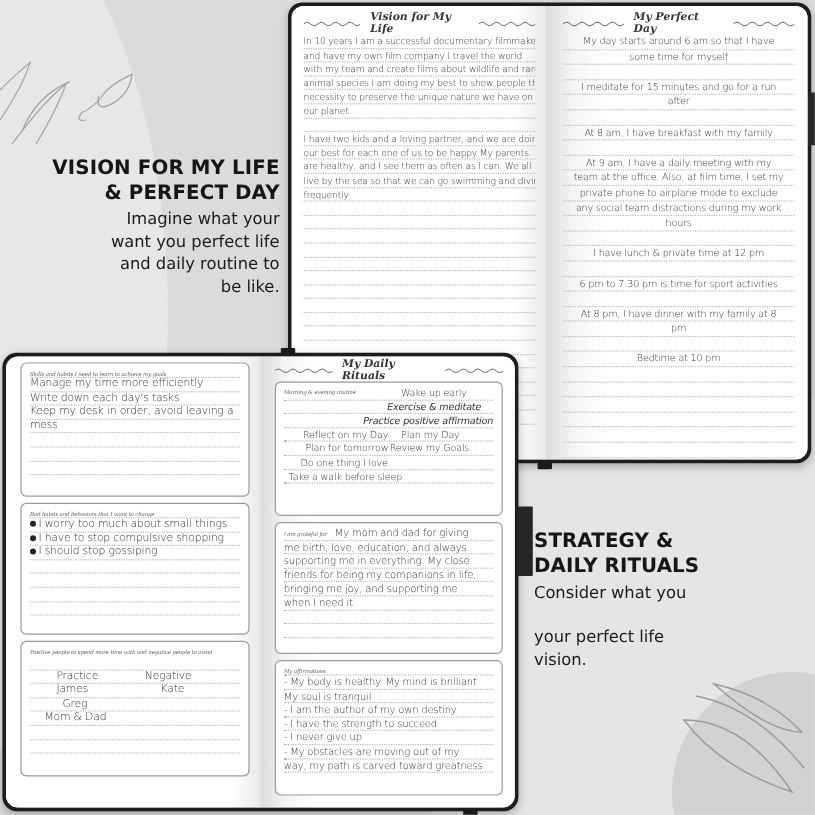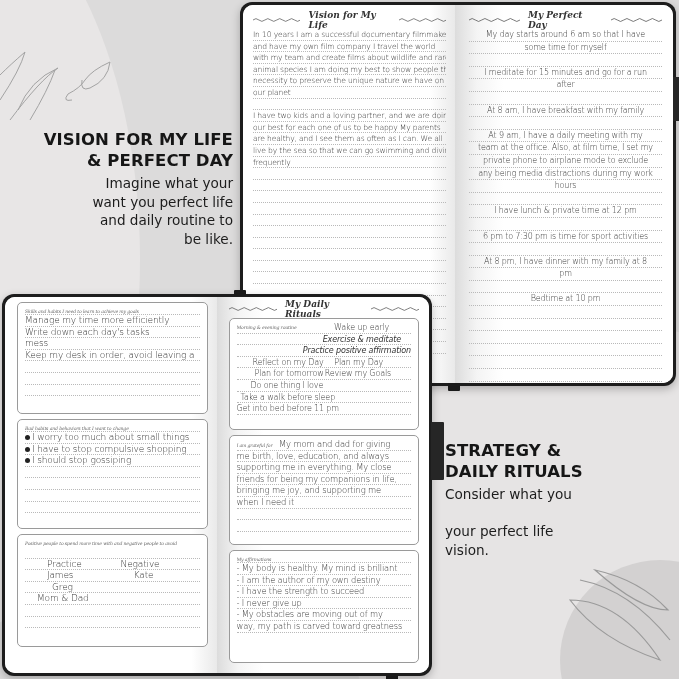--- a/index.html
+++ b/index.html
@@ -196,21 +196,21 @@
         <div class="line" style="height:12.6px">some time for myself</div>
         <div class="line gap" style="height:12.6px"></div>
         <div class="line" style="height:12.6px">I meditate for 15 minutes and go for a run</div>
         <div class="line" style="height:12.6px">after</div>
         <div class="line gap" style="height:12.6px"></div>
         <div class="line" style="height:12.6px">At 8 am, I have breakfast with my family</div>
         <div class="line gap" style="height:12.6px"></div>
         <div class="line" style="height:12.6px">At 9 am, I have a daily meeting with my</div>
         <div class="line" style="height:12.6px">team at the office. Also, at film time, I set my</div>
         <div class="line" style="height:12.6px">private phone to airplane mode to exclude</div>
-        <div class="line" style="height:12.6px">any being media distractions during my work</div>
+        <div class="line" style="height:12.6px">any social team distractions during my work</div>
         <div class="line" style="height:12.6px">hours</div>
         <div class="line gap" style="height:12.6px"></div>
         <div class="line" style="height:12.6px">I have lunch &amp; private time at 12 pm</div>
         <div class="line gap" style="height:12.6px"></div>
         <div class="line" style="height:12.6px">6 pm to 7:30 pm is time for sport activities</div>
         <div class="line gap" style="height:12.6px"></div>
         <div class="line" style="height:12.6px">At 8 pm, I have dinner with my family at 8</div>
         <div class="line" style="height:12.6px">pm</div>
         <div class="line gap" style="height:12.6px"></div>
         <div class="line" style="height:12.6px">Bedtime at 10 pm</div>
@@ -230,22 +230,22 @@
   <div class="ribbon" style="left:384px;bottom:-4px;width:12px;height:6px;"></div>
   <div class="ribbon" style="left:232px;top:-4px;width:12px;height:6px;"></div>
   <div class="pages">
 
     <div class="page left-page" style="padding:5px 9px 6px 12px;">
 
       <div class="box hand" style="height:112px;">
         <div class="line" style="height:9px;line-height:9px"><span class="label-small">Skills and habits I need to learn to achieve my goals</span></div>
         <div class="line" style="font-size:9px">Manage my time more efficiently</div>
         <div class="line" style="font-size:9px">Write down each day's tasks</div>
+        <div class="line" style="font-size:9px">Keep my desk in order, avoid leaving a</div>
         <div class="line" style="font-size:9px">mess</div>
-        <div class="line" style="font-size:9px">Keep my desk in order, avoid leaving a</div>
         <div class="line gap"></div>
         <div class="line gap"></div>
         <div class="line gap"></div>
       </div>
 
       <div class="box hand" style="height:110px;">
         <div class="line" style="height:9px;line-height:9px"><span class="label-small">Bad habits and behaviors that I want to change</span></div>
         <div class="line" style="font-size:9px"><span class="bullet"></span><span>I worry too much about small things</span></div>
         <div class="line" style="font-size:9px"><span class="bullet"></span><span>I have to stop compulsive shopping</span></div>
         <div class="line" style="font-size:9px"><span class="bullet"></span><span>I should stop gossiping</span></div>
@@ -294,40 +294,40 @@
         <div class="line two-col" style="font-size:8px">
           <span style="padding-left:16px">Reflect on my Day</span>
           <span style="padding-right:28px">Plan my Day</span>
         </div>
         <div class="line two-col" style="font-size:8px">
           <span style="padding-left:18px">Plan for tomorrow</span>
           <span style="padding-right:20px">Review my Goals</span>
         </div>
         <div class="line" style="font-size:8px;padding-left:14px">Do one thing I love</div>
         <div class="line" style="font-size:8px;padding-left:4px">Take a walk before sleep</div>
-        <div class="line" style="font-size:8px">Get into bed before 11 pm</div>
       </div>
 
       <div class="box hand" style="height:110px;">
         <div class="line" style="font-size:8.4px">
           <span class="label-small">I am grateful for</span>
           <span>My mom and dad for giving</span>
         </div>
         <div class="line" style="font-size:8.4px">me birth, love, education, and always</div>
         <div class="line" style="font-size:8.4px">supporting me in everything. My close</div>
         <div class="line" style="font-size:8.4px">friends for being my companions in life,</div>
         <div class="line" style="font-size:8.4px">bringing me joy, and supporting me</div>
         <div class="line" style="font-size:8.4px">when I need it</div>
         <div class="line gap"></div>
         <div class="line gap"></div>
       </div>
 
       <div class="box hand" style="height:113px;">
         <div class="line" style="height:9px;line-height:9px"><span class="label-small">My affirmations</span></div>
         <div class="line" style="font-size:8.3px">- My body is healthy. My mind is brilliant</div>
+        <div class="line" style="font-size:8.3px">My soul is tranquil</div>
         <div class="line" style="font-size:8.3px">- I am the author of my own destiny</div>
         <div class="line" style="font-size:8.3px">- I have the strength to succeed</div>
         <div class="line" style="font-size:8.3px">- I never give up</div>
         <div class="line" style="font-size:8.3px">- My obstacles are moving out of my</div>
         <div class="line" style="font-size:8.3px">way, my path is carved toward greatness</div>
       </div>
     </div>
   </div>
 </div>
 

